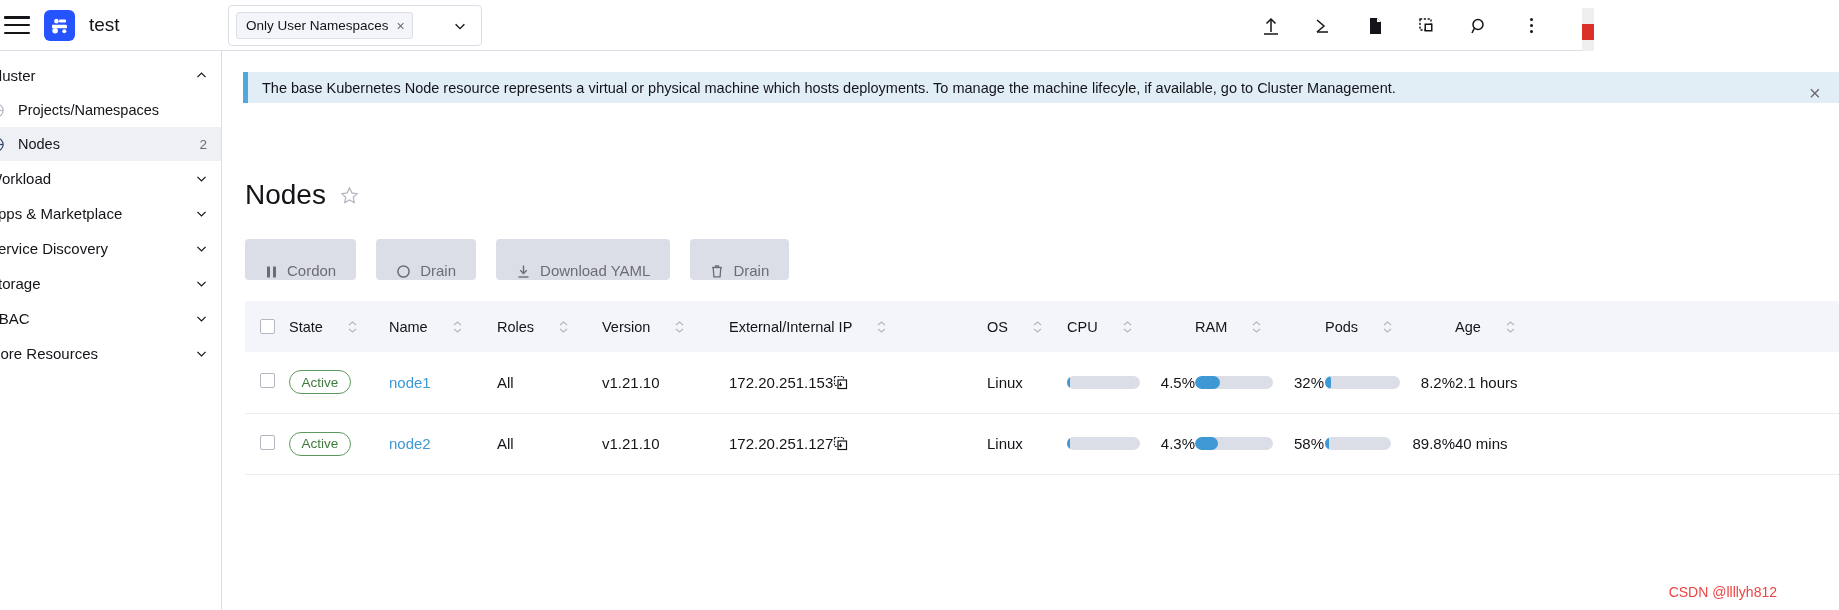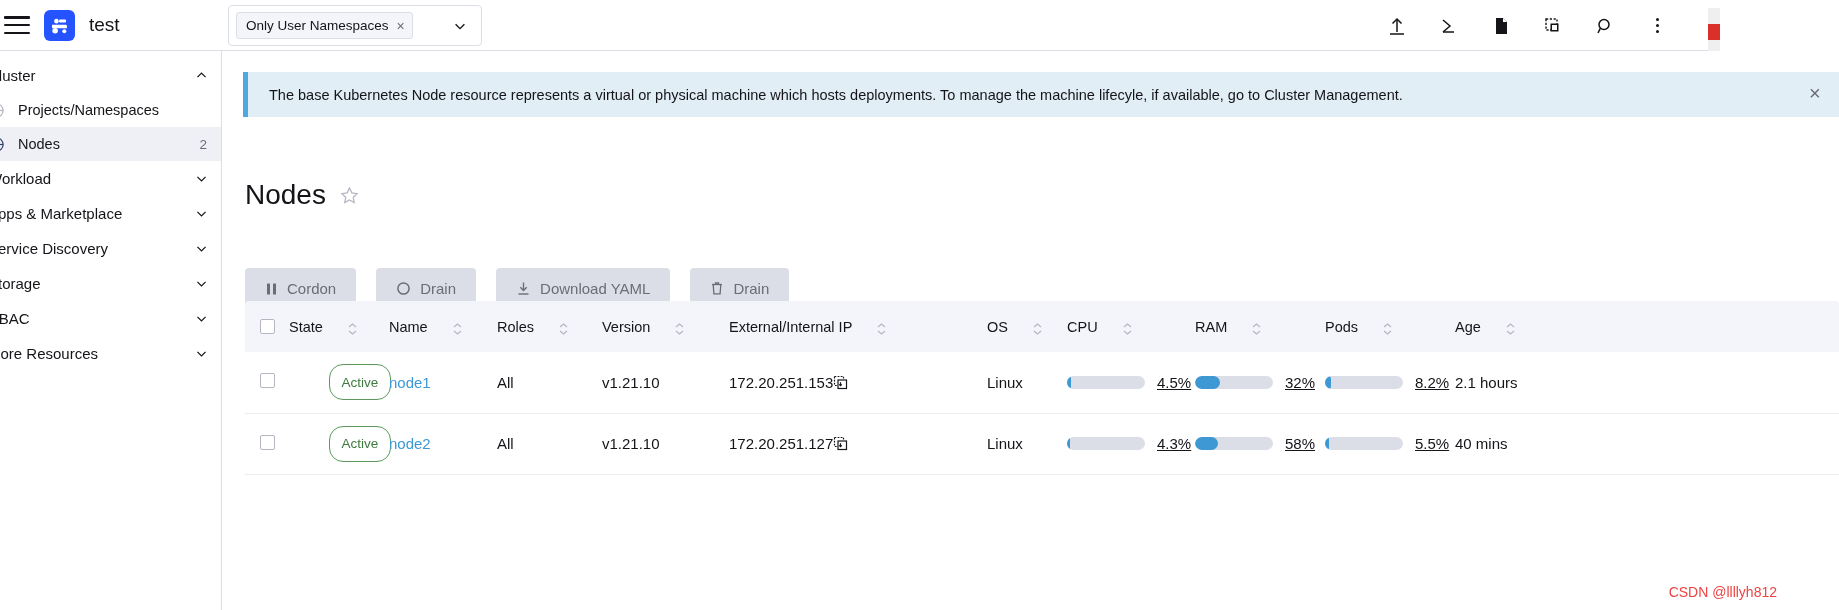--- a/index.html
+++ b/index.html
@@ -6,21 +6,21 @@
   html, body {
     width: 1839px; height: 610px;
     background: #fff;
     font-family: "Liberation Sans", sans-serif;
     overflow: hidden;
   }
   #app { position: relative; width: 1839px; height: 610px; }
 
   
   .header {
-    position: absolute; top: 0; left: 0; width: 1720px; height: 51px;
+    position: absolute; top: 0; left: 0; width: 1594px; height: 51px;
     background: #fff; border-bottom: 1px solid #dcdee7;
     display: flex; align-items: center;
   }
   .hamburger { width: 26px; height: 18px; margin-left: 4px; margin-right: 14px;
     display: flex; flex-direction: column; justify-content: space-between; cursor: pointer; }
   .hamburger span { display: block; height: 2.5px; background: #141419; border-radius: 1px; }
   .brand-logo {
     width: 31px; height: 31px; background: #2453ff; border-radius: 6px;
     display: flex; align-items: center; justify-content: center; flex: none;
   }
@@ -66,37 +66,37 @@
   .side-link .sl-icon { margin-left: -12px; width: 17px; height: 17px; flex: none; color: #b6b6c2; }
   .side-link.active .sl-icon { color: #30426a; }
   .side-link .sl-label { font-size: 14.5px; color: #141419; margin-left: 13px; }
   .side-link .sl-count { position: absolute; right: 14px; font-size: 13.5px; color: #6c6c76; }
   .side-chevron { position: absolute; right: 13px; width: 13px; height: 13px; color: #141419; }
 
   
   .main { position: absolute; left: 223px; top: 51px; width: 1616px; height: 559px; background: #fff; overflow: hidden; }
 
   .banner {
-    position: absolute; left: 20px; top: 21px; width: 1596px; height: 45px;
+    position: absolute; left: 20px; top: 21px; width: 1596px; height: 31px;
     background: #e1eef6; border-left: 5px solid #4fa8e0;
-    display: flex; align-items: center; padding-left: 7px;
+    display: flex; align-items: center;
   }
   .banner-text { margin-left: 14px; font-size: 14.5px; color: #141419; white-space: nowrap; }
   .banner-close { position: absolute; right: 10px; top: 11px; width: 20px; height: 20px; color: #6c6c76; cursor: pointer; font-size: 20px; line-height: 20px; }
 
   .page-title-row { position: absolute; left: 22px; top: 128px; display: flex; align-items: center; }
   .page-title { font-size: 28px; color: #141419; font-weight: 400; }
   .star-icon { margin-left: 14px; width: 19px; height: 19px; color: #b6b6c2; cursor: pointer; }
 
   .actions { position: absolute; left: 22px; top: 188px; display: flex; gap: 20px; }
   .btn {
     height: 41px; background: #dcdee7; border: none; border-radius: 4px;
-    display: flex; align-items: center; justify-content: center; gap: 9px;
-    padding: 8px 20px; font-size: 15px; color: #6c6c76;
-    font-family: "Liberation Sans", sans-serif; cursor: pointer; margin-top: 29px;
+    display: flex; align-items: flex-end; justify-content: center; gap: 9px;
+    padding: 1px 20px; font-size: 15px; color: #6c6c76;
+    font-family: "Liberation Sans", sans-serif; cursor: pointer;
   }
   .btn svg { flex: none; }
 
   .filter-box {
     position: absolute; right: 0px; top: 188px; width: 300px; height: 41px;
     border: 1px solid #dcdee7; border-radius: 4px; background: #fff;
     display: flex; align-items: center;
   }
   .filter-box input {
     border: none; outline: none; width: 100%; height: 100%;
@@ -107,37 +107,37 @@
 
   
   .table-wrap { position: absolute; left: 22px; top: 250px; width: 1594px; }
   table { width: 100%; border-collapse: collapse; table-layout: fixed; }
   thead th {
     background: #f4f5fa; height: 51px; font-size: 14.5px; color: #141419;
     font-weight: 400; text-align: left; padding: 0 0 0 0; vertical-align: middle;
   }
   thead th:first-child { border-top-left-radius: 4px; }
   thead th:last-child { border-top-right-radius: 4px; }
-  .th-inner { display: flex; align-items: flex-end; gap: 25px; }
+  .th-inner { display: flex; align-items: center; gap: 25px; }
   .sort-arrows { display: inline-flex; flex-direction: column; gap: 2px; color: #b6b6c2; cursor: pointer; }
   tbody td { height: 61px; font-size: 15px; color: #141419; vertical-align: middle; border-bottom: 1px solid #eceded; }
   tbody tr:last-child td { border-bottom: 1px solid #eceded; }
 
   .cbx { width: 15px; height: 15px; border: 1px solid #b6b6c2; border-radius: 2px; background: #fff; cursor: pointer; display: inline-block; }
   .state-badge {
     display: inline-flex; align-items: center; justify-content: center;
-    min-width: 62px; height: 36px; padding: 0 11px;
+    min-width: 62px; height: 24px; padding: 0 11px;
     border: 1px solid #5d995d; border-radius: 14px;
-    font-size: 13.5px; color: #3f7a3f; background: #fff; margin-left: 40px;
+    font-size: 13.5px; color: #3f7a3f; background: #fff;
   }
   .name-link { color: #3d98d3; text-decoration: none; font-size: 15px; cursor: pointer; }
   .ip-cell { display: flex; align-items: center; gap: 0; }
   .copy-icon { width: 15px; height: 15px; color: #141419; cursor: pointer; flex: none; }
 
-  .meter-cell { display: flex; align-items: center; gap: 12px; text-decoration: underline; }
+  .meter-cell { display: flex; align-items: center; gap: 21px; }
   .meter { width: 78px; height: 13px; border-radius: 7px; background: #dcdee7; overflow: hidden; position: relative; }
   .meter-fill { position: absolute; left: 0; top: 0; height: 100%; border-radius: 7px; background: #3d98d3; }
   .meter-val { font-size: 15px; color: #141419; }
 
   .watermark { position: absolute; right: 62px; bottom: 10px; font-size: 14px; color: #ef4444; }
 </style>
 </head>
 <body>
 
 <div id="app">
@@ -576,21 +576,21 @@
                   <div class="meter-fill" style="width: 30%;"></div>
                 </div>
                 <span class="meter-val">58%</span>
               </div>
             </td>
             <td>
               <div class="meter-cell">
                 <div class="meter">
                   <div class="meter-fill" style="width: 5.5%;"></div>
                 </div>
-                <span class="meter-val">5.5%</span>
+                <span class="meter-val">89.8%</span>
               </div>
             </td>
             <td>40 mins</td>
           </tr>
         </tbody>
       </table>
     </div>
 
     <div class="watermark">CSDN @llllyh812</div>
   </div>

